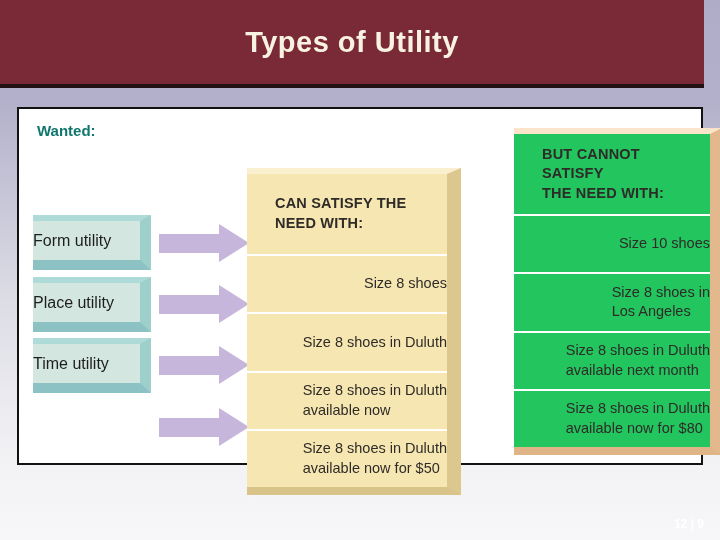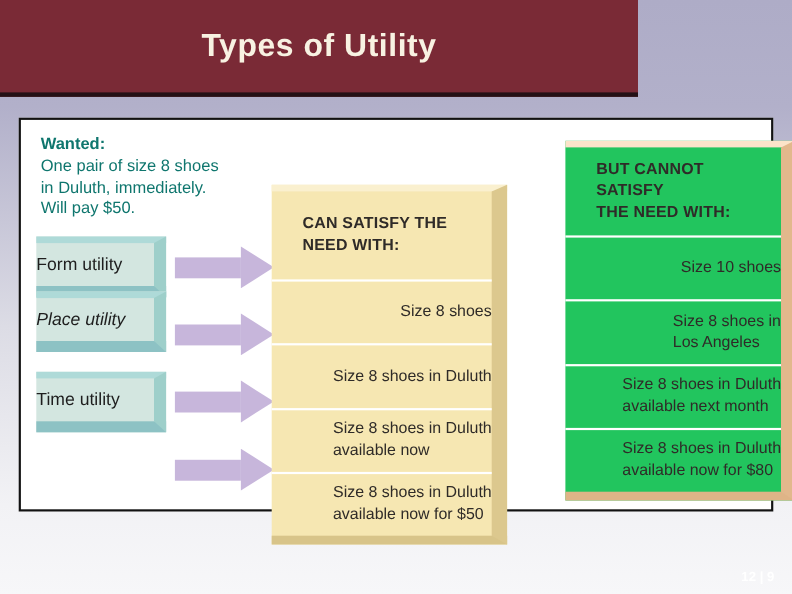--- a/index.html
+++ b/index.html
@@ -8,21 +8,21 @@
     font-family:"Liberation Sans", sans-serif;
     overflow:hidden;
   }
   .slide {
     position:relative; width:720px; height:540px;
     background:linear-gradient(180deg,#aeacc7 0%,#b2b0ca 18%,#dcdce5 55%,#f2f2f5 85%,#f7f7f9 100%);
     overflow:hidden;
   }
   
   .header {
-    position:absolute; top:0; left:0; width:580px; height:84px;
+    position:absolute; top:0; left:0; width:704px; height:84px;
     background:#7a2a36;
     border-bottom:4px solid #241116;
     display:flex; align-items:center; justify-content:center;
   }
   .title {
     color:#f8f2e2; font-size:29px; font-weight:bold; letter-spacing:.5px;
   }
   
   .panel {
     position:absolute; left:17px; top:107px; width:682px; height:354px;
@@ -42,21 +42,21 @@
     width:107px; height:39px;
     background:#d3e6e0;
     border-top:6px solid #aedad8;
     border-right:11px solid #9ecfca;
     border-bottom:10px solid #8dc2c4;
     display:flex; align-items:center;
     color:#1e1e1e; font-size:16px;
   }
   .utility-box span { white-space:pre-line; line-height:1.2; }
   #u-form { top:106px; }
-  #u-place { top:156px;font-style:italic; }
+  #u-place { top:168px; }
   #u-time { top:229px; }
   #u-possession { top:291px; height:46px; }
   
   .arrow { position:absolute; left:140px; display:flex; align-items:center; }
   .arrow .shaft { width:60px; height:19px; background:#c7b6db; }
   .arrow .head {
     width:0; height:0;
     border-top:19px solid transparent;
     border-bottom:19px solid transparent;
     border-left:30px solid #c7b6db;
@@ -110,23 +110,20 @@
 <div class="slide">
 
   <div class="header">
     <div class="title">Types of Utility</div>
   </div>
 
   <div class="panel">
 
     <div class="wanted">
       <div class="wanted-heading">Wanted:</div>
-      <div class="wanted-body">One pair of size 8 shoes
-in Duluth, immediately.
-Will pay $50.</div>
     </div>
 
     <div class="utility-box" id="u-form">
       <span>Form utility</span>
     </div>
     <div class="utility-box" id="u-place">
       <span>Place utility</span>
     </div>
     <div class="utility-box" id="u-time">
       <span>Time utility</span>

